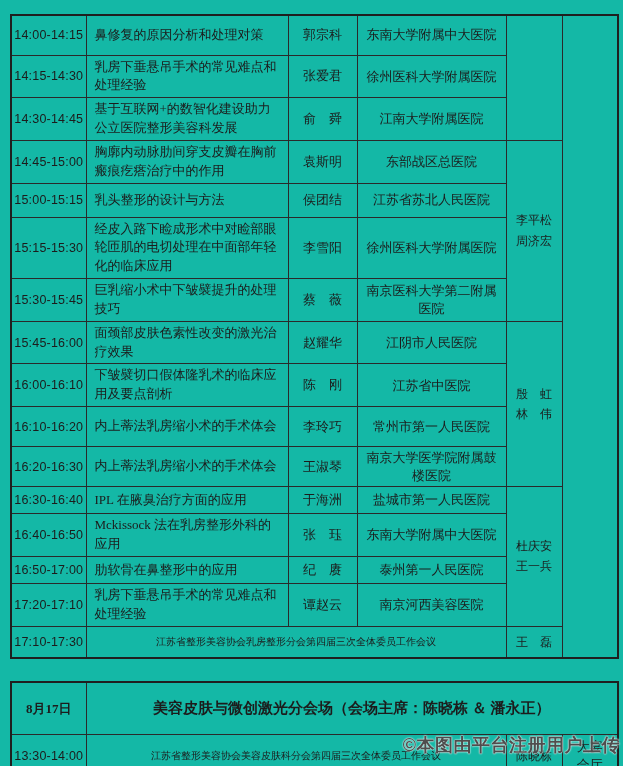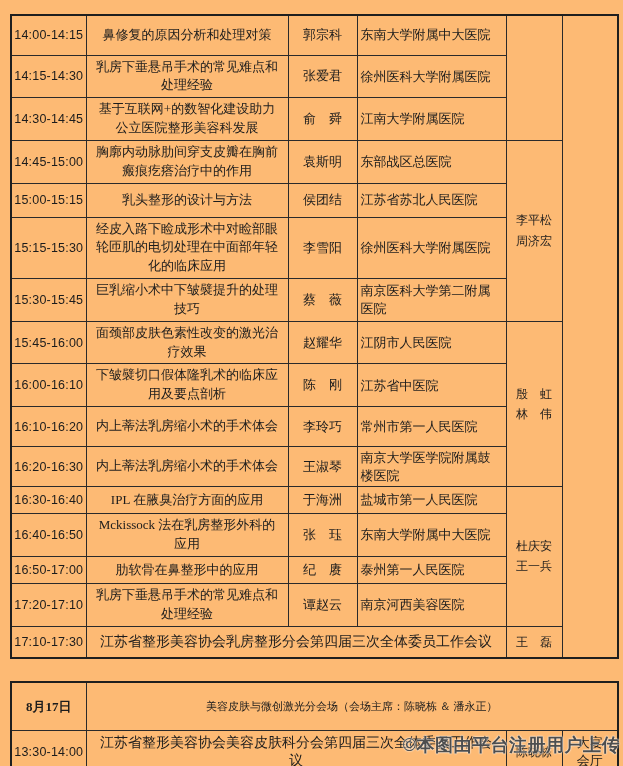--- a/index.html
+++ b/index.html
@@ -1,32 +1,32 @@
 <!DOCTYPE html>
 <html><head>
 <meta charset="utf-8">
 <style>
   html,body{margin:0;padding:0;background:#ffffff;}
-  .page{position:relative;width:623px;height:766px;background:#fdba74;overflow:hidden;
+  .page{position:relative;width:623px;height:766px;background:#14b8a6;overflow:hidden;
         font-family:"Liberation Serif",serif;color:#1c1c1c;}
   table{border-collapse:collapse;table-layout:fixed;margin-left:10px;}
   #main-table{margin-top:14px;width:607px;}
   #session-table{margin-top:22px;width:607px;}
   td{border:1px solid #2a2a2a;overflow:hidden;vertical-align:middle;}
   table{border:2px solid #1f1f1f;}
   .time-cell{font-family:"Liberation Sans",sans-serif;font-size:12.5px;text-align:center;
              letter-spacing:0.2px;}
-  .topic-cell{font-size:13px;line-height:1.45;padding:2px 8px;text-align:center;}
+  .topic-cell{font-size:13px;line-height:1.45;padding:2px 8px;text-align:left;}
   .speaker-cell{font-size:13px;text-align:center;padding:2px 2px;}
-  .hospital-cell{font-size:13px;text-align:left;line-height:1.35;padding:2px 3px;}
+  .hospital-cell{font-size:13px;text-align:center;line-height:1.35;padding:2px 3px;}
   .moderator-cell{font-size:12px;text-align:center;white-space:pre-line;line-height:1.7;}
   .location-cell{font-size:13px;text-align:center;white-space:pre-line;line-height:1.4;}
-  .merged-topic{font-size:14px;text-align:center;padding:2px 8px;}
+  .merged-topic{font-size:10px;text-align:center;padding:2px 8px;}
   .date-cell{font-size:13px;font-weight:bold;text-align:center;margin-top:16px;}
-  .session-title-cell{font-size:11px;font-weight:normal;text-align:center;padding:16px 8px;}
+  .session-title-cell{font-size:15px;font-weight:bold;text-align:center;padding:16px 8px;}
   .header-cell{font-size:13px;font-weight:bold;text-align:center;}
   .watermark{position:absolute;right:1px;bottom:8px;font-family:"Liberation Sans",sans-serif;
              font-weight:bold;font-size:18px;color:#4e4e4e;letter-spacing:0.5px;
              text-shadow:0 0 1px #ffffff,0 0 2px #ffffff;padding:1px 2px;}
 </style>
 </head>
 <body>
 
 <div class="page">
 

